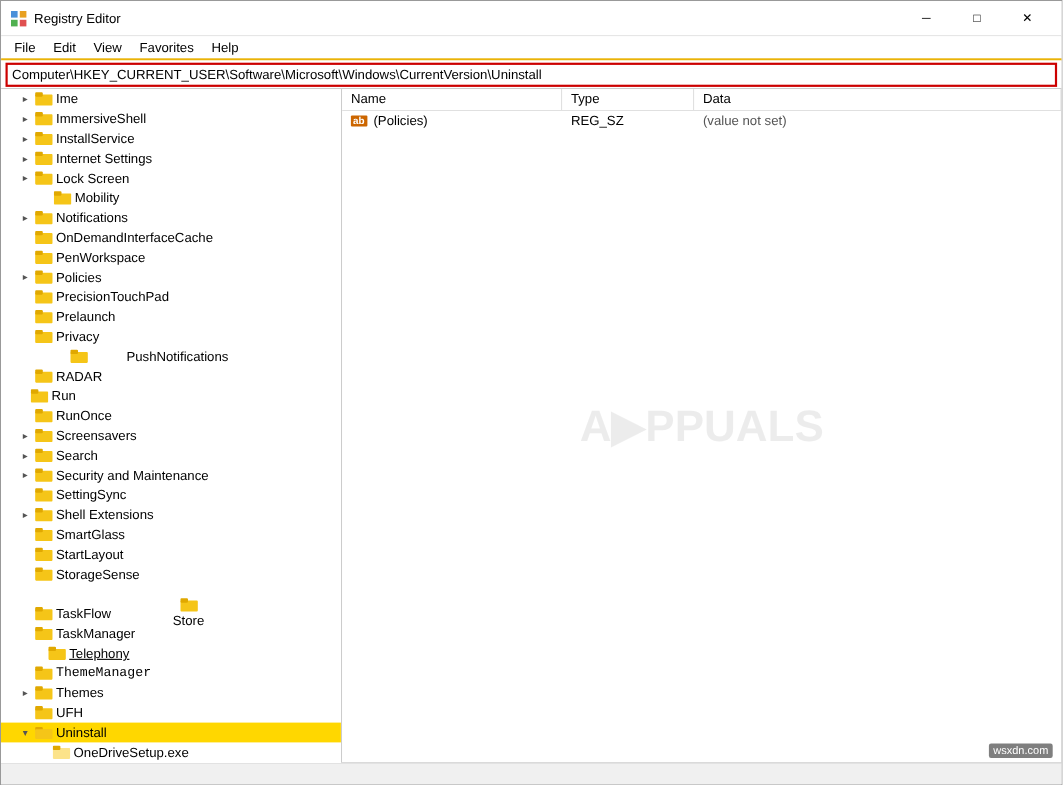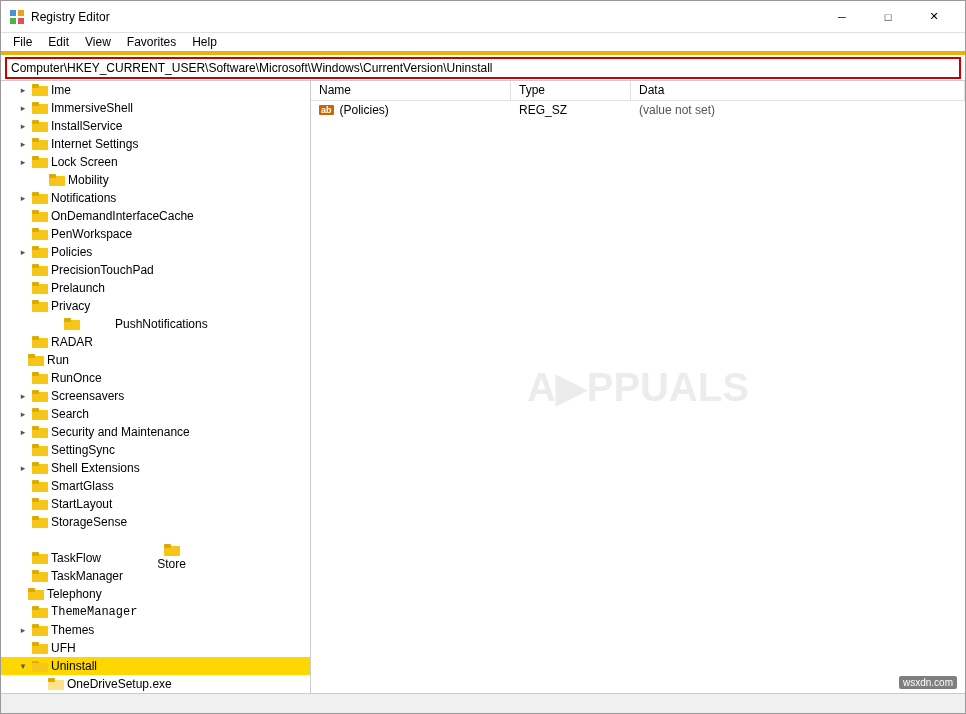--- a/index.html
+++ b/index.html
@@ -56,21 +56,21 @@
       font-size: 11px;
       color: #000;
     }
     
     .menu-bar {
       height: 22px;
       background: #fff;
       display: flex;
       align-items: center;
       padding: 0 4px;
-      border-bottom: 4px solid #eab308;
+      border-bottom: 2px solid #eab308;
       flex-shrink: 0;
     }
     .menu-item {
       padding: 2px 8px;
       cursor: pointer;
       font-size: 12px;
       color: #000;
     }
     
     .address-bar {
@@ -475,21 +475,21 @@
           <span class="item-label">TaskFlow</span>
         </div>
         <div class="tree-item" style="padding-left: 16px;">
           <span class="expand-btn"></span>
           <span class="folder-icon"><svg width="16" height="14" viewBox="0 0 16 14">
     <rect x="0" y="3" width="16" height="10" rx="1" fill="#f5c518"></rect>
     <rect x="0" y="1" width="7" height="4" rx="1" fill="#e0a800"></rect>
   </svg></span>
           <span class="item-label">TaskManager</span>
         </div>
-        <div class="tree-item" style="padding-left: 12px;">
+        <div class="tree-item" style="padding-left: 28px; text-decoration: underline;">
           <span class="expand-btn"></span>
           <span class="folder-icon"><svg width="16" height="14" viewBox="0 0 16 14">
     <rect x="0" y="3" width="16" height="10" rx="1" fill="#f5c518"></rect>
     <rect x="0" y="1" width="7" height="4" rx="1" fill="#e0a800"></rect>
   </svg></span>
           <span class="item-label">Telephony</span>
         </div>
         <div class="tree-item" style="padding-left: 16px; font-family: Liberation Mono, monospace;">
           <span class="expand-btn"></span>
           <span class="folder-icon"><svg width="16" height="14" viewBox="0 0 16 14">

